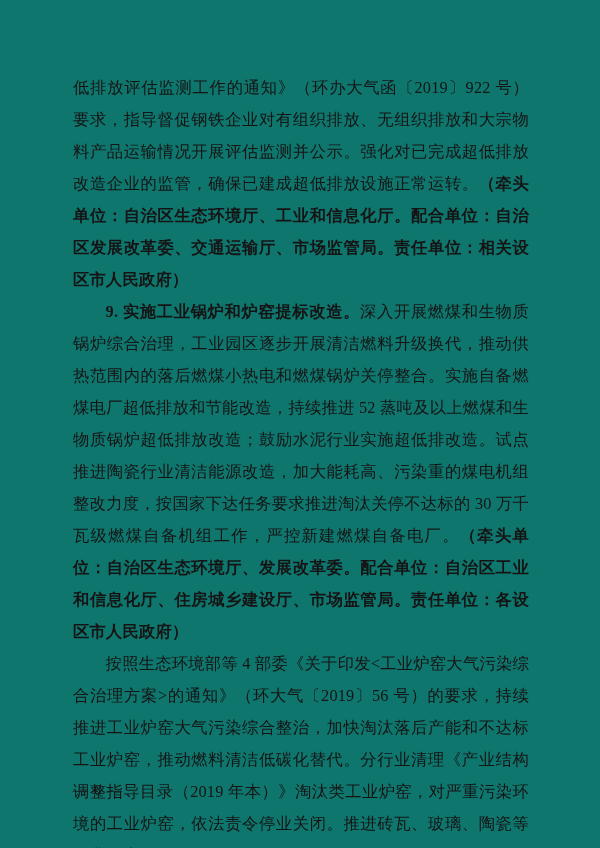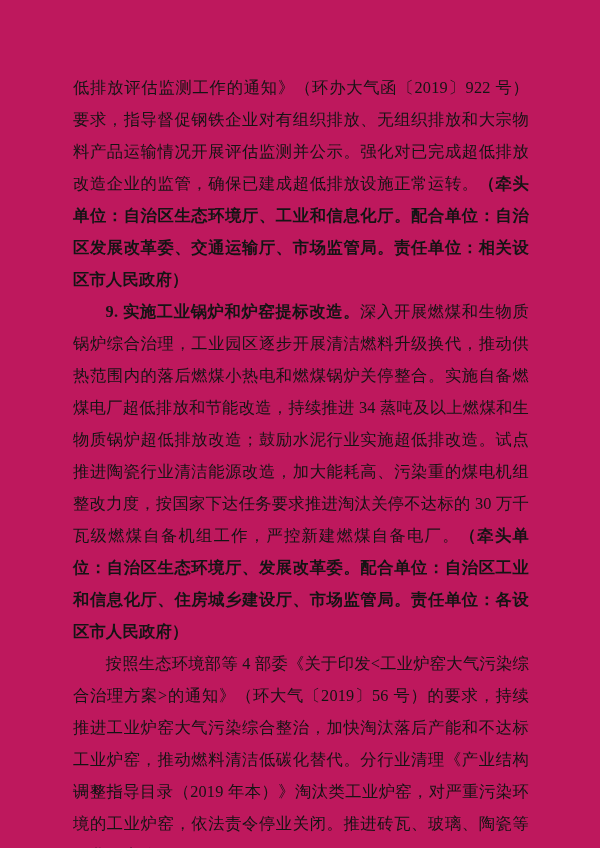--- a/index.html
+++ b/index.html
@@ -4,21 +4,21 @@
   <style>
     html, body {
       margin: 0;
       padding: 0;
       background: #ffffff;
     }
     .page {
       position: relative;
       width: 600px;
       height: 848px;
-      background: #be185d;
+      background: #0f766e;
       overflow: hidden;
       font-family: "Liberation Serif", "DejaVu Serif", serif;
       color: #141414;
     }
     .content {
       position: absolute;
       left: 73px;
       top: 72px;
       width: 456px;
       font-size: 16.3px;
@@ -51,21 +51,21 @@
 
 <div class="page">
 
   <div class="content">
 
     <p>
       <span class="seg-normal">低排放评估监测工作的通知》（环办大气函〔2019〕922 号）要求，指导督促钢铁企业对有组织排放、无组织排放和大宗物料产品运输情况开展评估监测并公示。强化对已完成超低排放改造企业的监管，确保已建成超低排放设施正常运转。</span><span class="seg-bold">（牵头单位：自治区生态环境厅、工业和信息化厅。配合单位：自治区发展改革委、交通运输厅、市场监管局。责任单位：相关设区市人民政府）</span>
     </p>
 
     <p class="indent">
-      <span class="seg-bold">9. 实施工业锅炉和炉窑提标改造。</span><span class="seg-normal">深入开展燃煤和生物质锅炉综合治理，工业园区逐步开展清洁燃料升级换代，推动供热范围内的落后燃煤小热电和燃煤锅炉关停整合。实施自备燃煤电厂超低排放和节能改造，持续推进 34 蒸吨及以上燃煤和生物质锅炉超低排放改造；鼓励水泥行业实施超低排改造。试点推进陶瓷行业清洁能源改造，加大能耗高、污染重的煤电机组整改力度，按国家下达任务要求推进淘汰关停不达标的 30 万千瓦级燃煤自备机组工作，严控新建燃煤自备电厂。</span><span class="seg-bold">（牵头单位：自治区生态环境厅、发展改革委。配合单位：自治区工业和信息化厅、住房城乡建设厅、市场监管局。责任单位：各设区市人民政府）</span>
+      <span class="seg-bold">9. 实施工业锅炉和炉窑提标改造。</span><span class="seg-normal">深入开展燃煤和生物质锅炉综合治理，工业园区逐步开展清洁燃料升级换代，推动供热范围内的落后燃煤小热电和燃煤锅炉关停整合。实施自备燃煤电厂超低排放和节能改造，持续推进 52 蒸吨及以上燃煤和生物质锅炉超低排放改造；鼓励水泥行业实施超低排改造。试点推进陶瓷行业清洁能源改造，加大能耗高、污染重的煤电机组整改力度，按国家下达任务要求推进淘汰关停不达标的 30 万千瓦级燃煤自备机组工作，严控新建燃煤自备电厂。</span><span class="seg-bold">（牵头单位：自治区生态环境厅、发展改革委。配合单位：自治区工业和信息化厅、住房城乡建设厅、市场监管局。责任单位：各设区市人民政府）</span>
     </p>
 
     <p class="indent">
       <span class="seg-normal">按照生态环境部等 4 部委《关于印发&lt;工业炉窑大气污染综合治理方案&gt;的通知》（环大气〔2019〕56 号）的要求，持续推进工业炉窑大气污染综合整治，加快淘汰落后产能和不达标工业炉窑，推动燃料清洁低碳化替代。分行业清理《产业结构调整指导目录（2019 年本）》淘汰类工业炉窑，对严重污染环境的工业炉窑，依法责令停业关闭。推进砖瓦、玻璃、陶瓷等行业深度治理。开</span>
     </p>
 
   </div>
 
   <div class="footer">
     <span>— 6 —</span>

